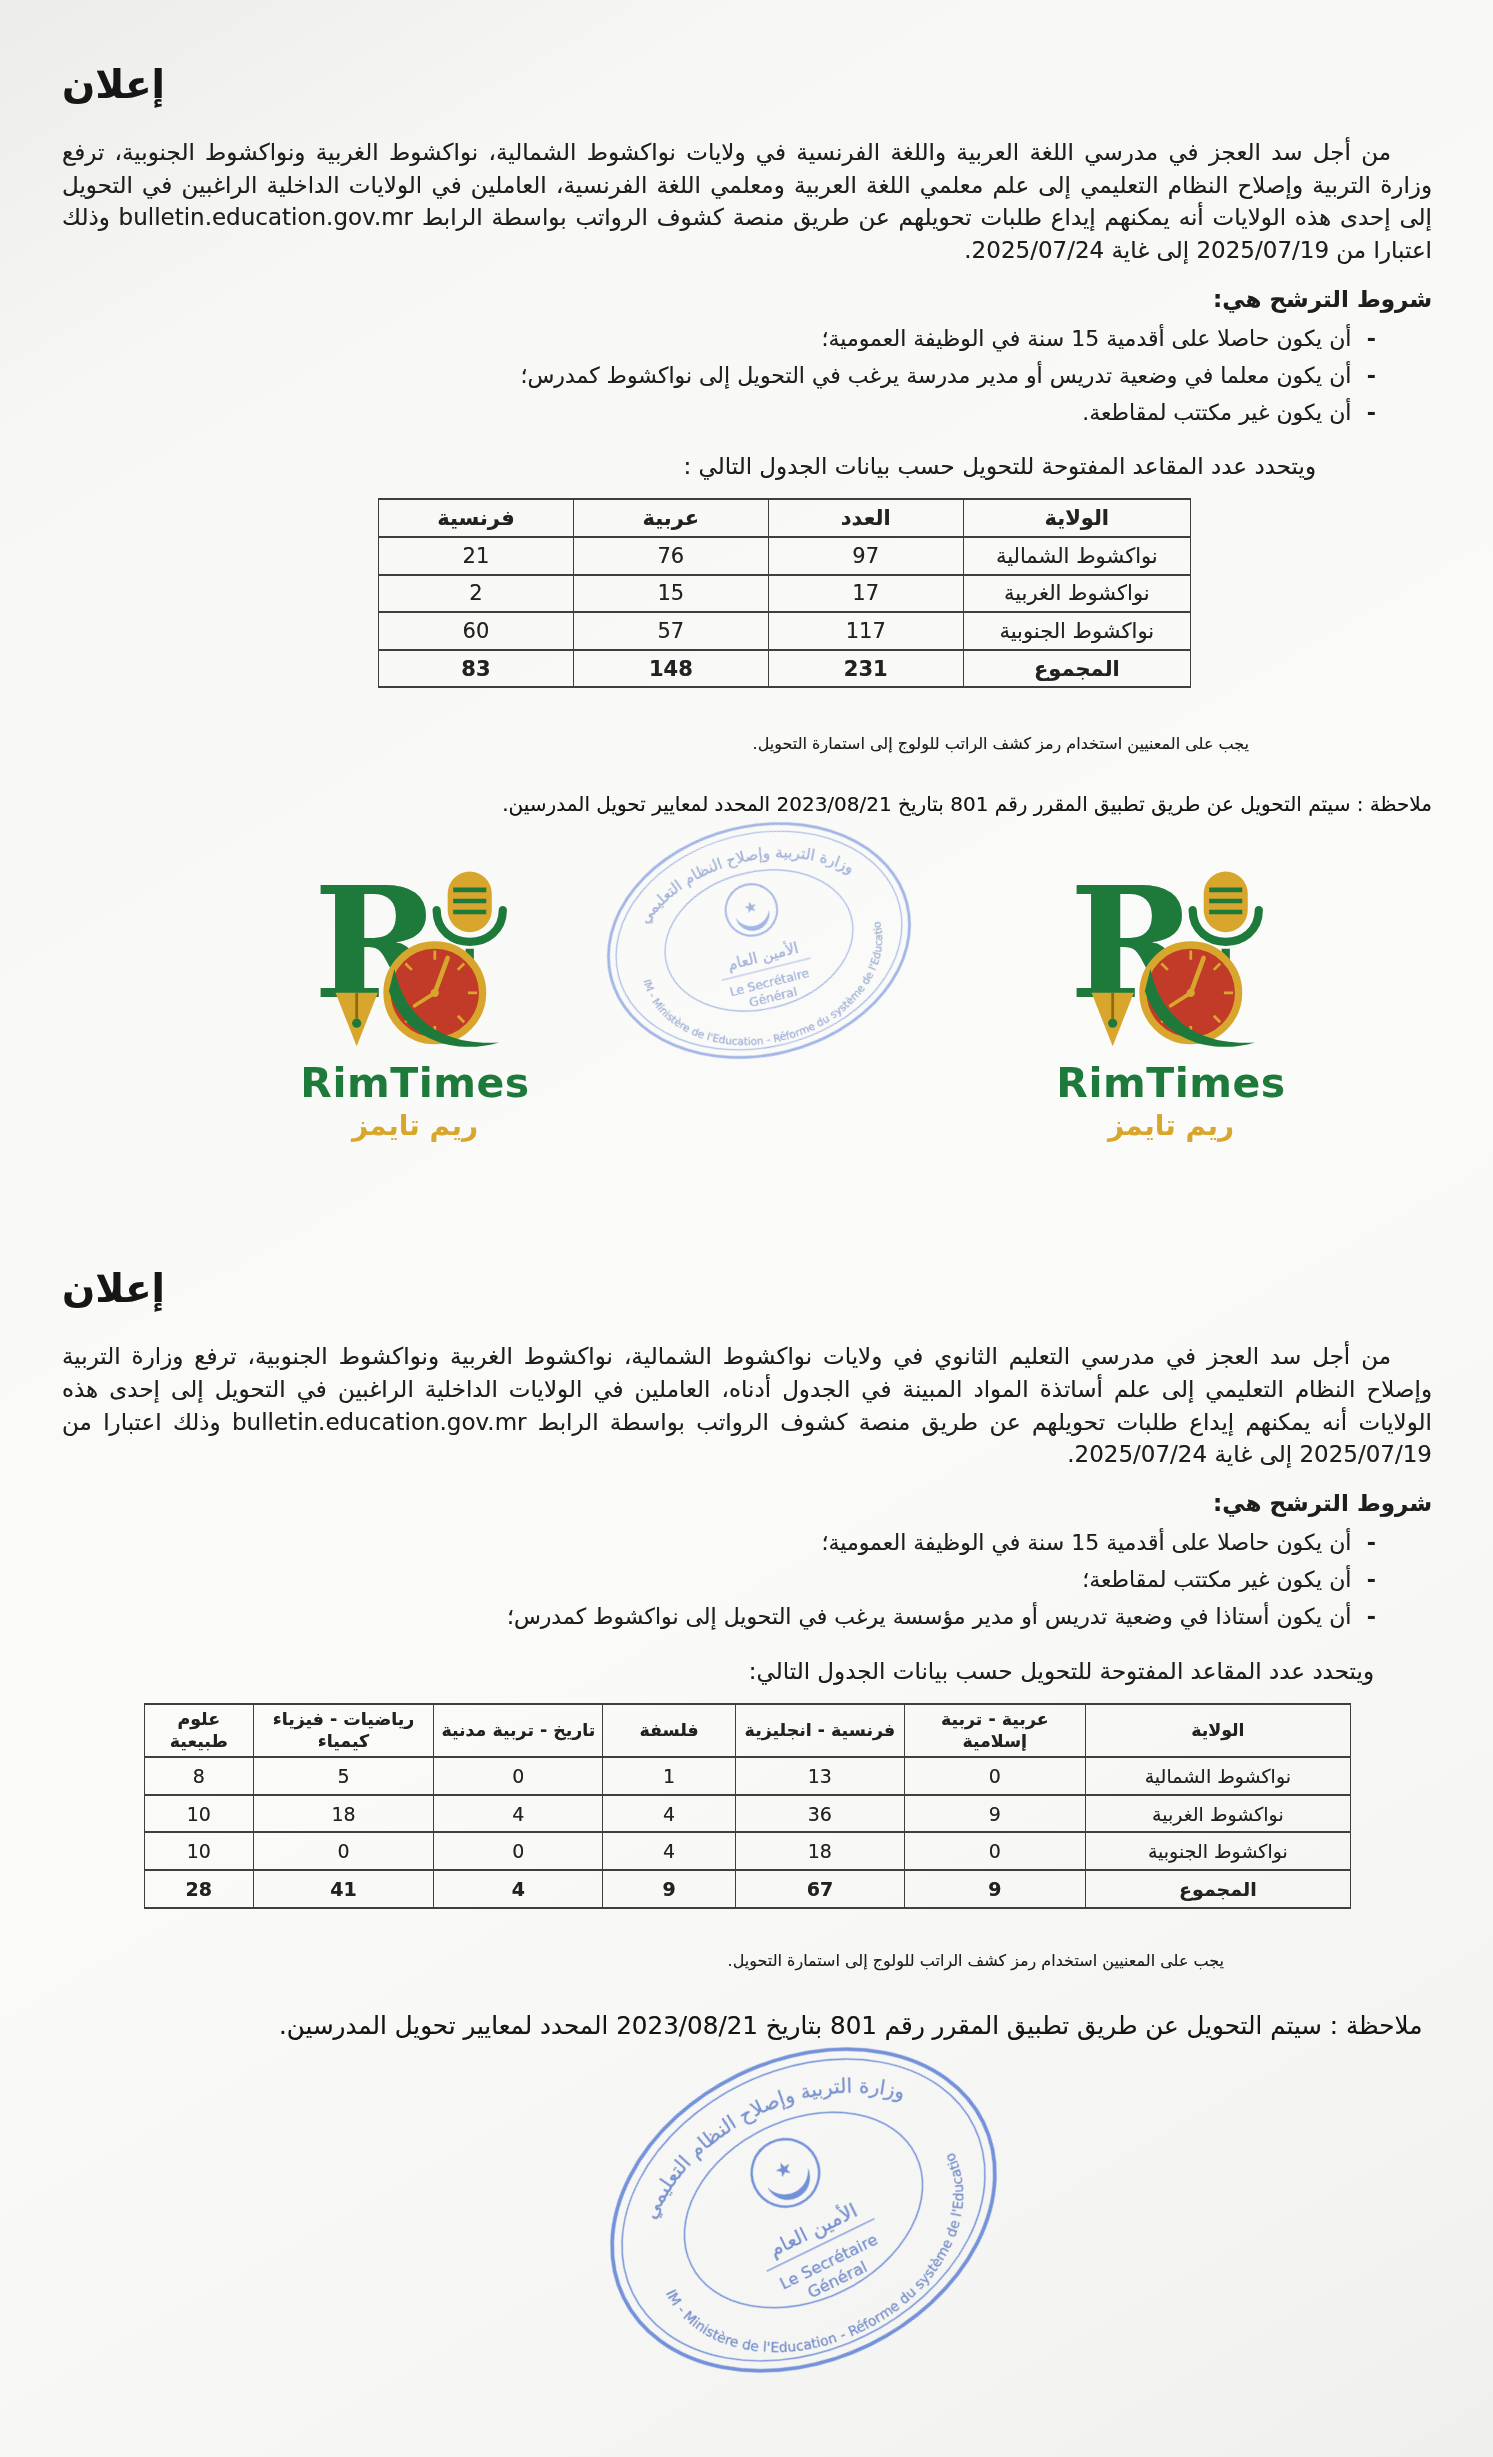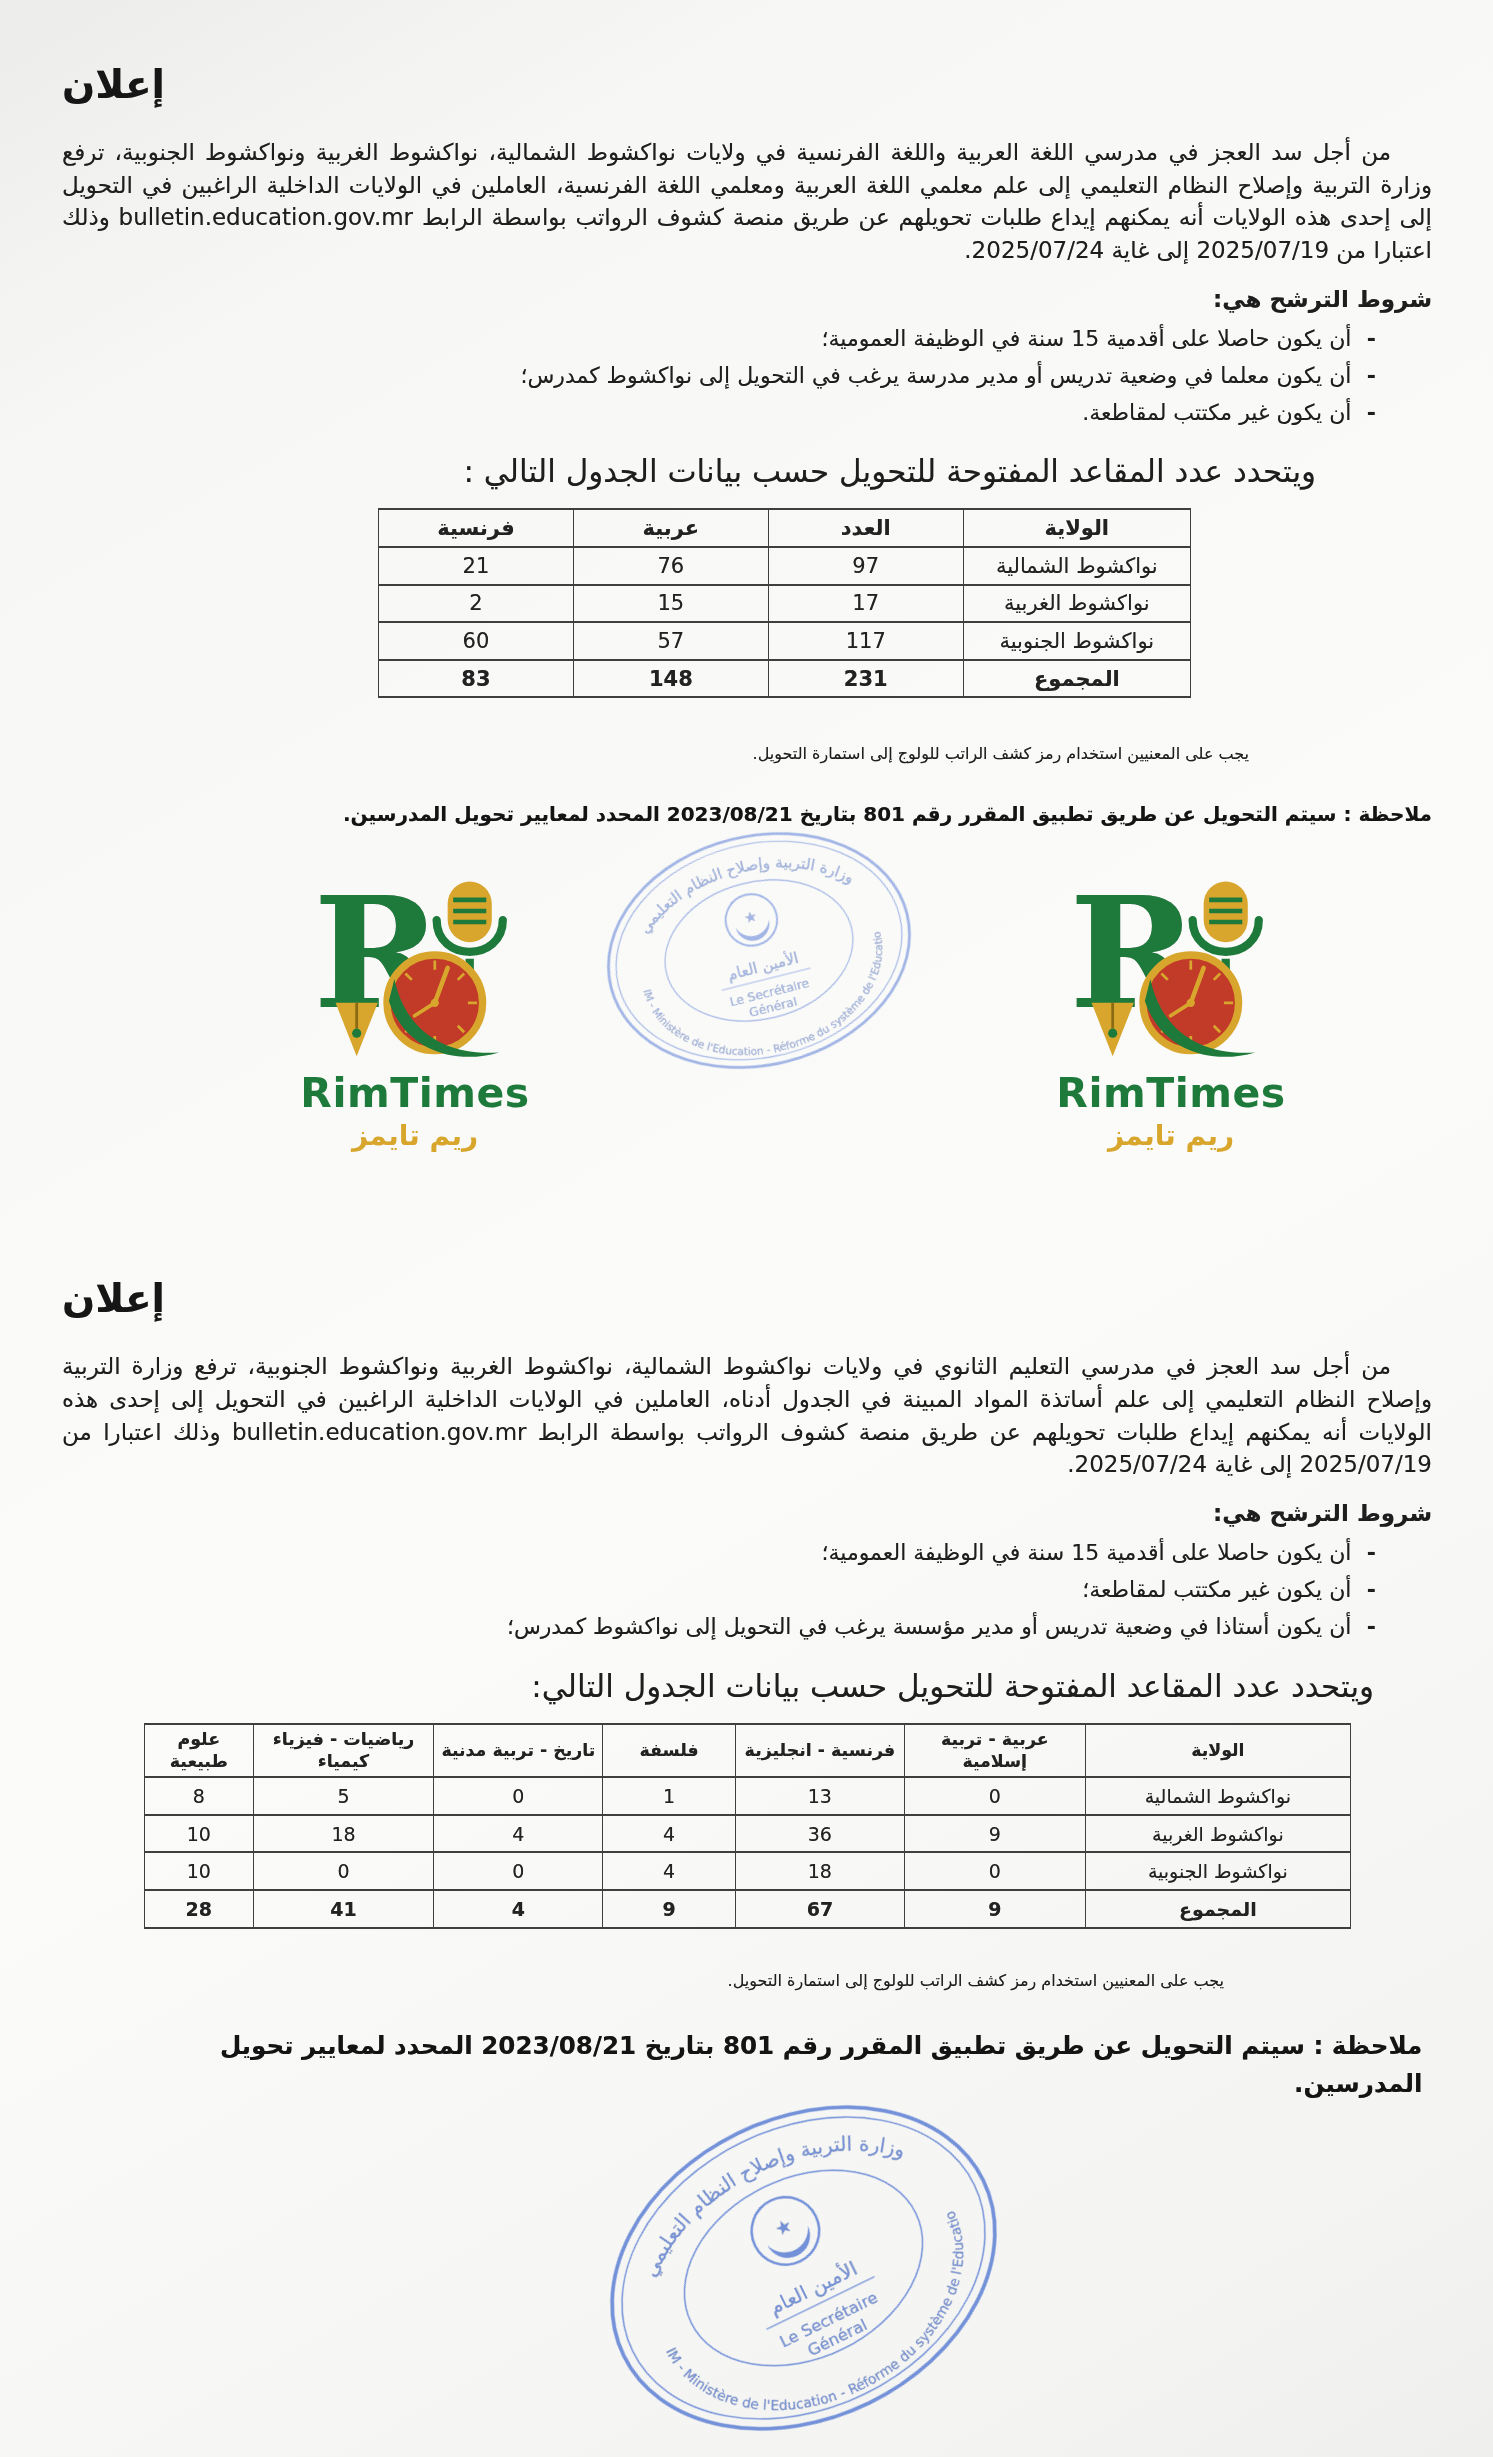--- a/index.html
+++ b/index.html
@@ -24,21 +24,21 @@
   .body-par{
     font-size:23px;line-height:1.42;text-align:justify;
     text-indent:41px;margin:0 0 19.3px 0;
   }
   .cond-title{font-size:23px;font-weight:bold;margin:5.8px 0 11.6px 0;}
   .bullets{padding:0 56px 0 29px;}
   .bullet{
     display:flex;gap:15.4px;font-size:22px;line-height:1.38;margin-bottom:6.8px;
   }
   .bullet::before{content:"-";flex:0 0 auto;font-weight:bold;}
-  .tbl-intro{font-size:31px;margin-top:25px;}
+  .tbl-intro{font-size:23px;margin-top:25px;}
   .t1-intro{margin-right:116px;}
   .t2-intro{margin-right:58px;}
   table.quota-table{border-collapse:collapse;}
   .quota-table th,.quota-table td{
     border-left:1.5px solid #3f3f3f;border-right:1.5px solid #3f3f3f;
     border-top:2.9px double #3f3f3f;border-bottom:2.9px double #3f3f3f;
     text-align:center;vertical-align:middle;color:#222;
   }
   .table1{width:813px;margin:19.3px 241px 0 auto;font-size:21px;}
   .table1 th{font-weight:bold;padding:5.8px 5.8px;margin-top:32px;}
@@ -54,21 +54,21 @@
   .table2 th:nth-child(2){width:15%}
   .table2 th:nth-child(3){width:14%}
   .table2 th:nth-child(4){width:11%}
   .table2 th:nth-child(5){width:14%}
   .table2 th:nth-child(6){width:15%}
   .table2 th:nth-child(7){width:9%}
   tr.total-row td{font-weight:bold;}
   .access-note{font-size:16px;}
   .note1{margin:46px 183px 0 0;}
   .note2{margin:42px 208px 0 0;}
-  .remark{font-weight:bold;color:#141414;}
+  .remark{font-weight:normal;color:#141414;}
   .remark1{font-size:20px;margin:39px 0 0 0;white-space:nowrap;}
   .remark2{font-size:24.6px;line-height:1.55;margin:37px 9.7px 0 0;padding-left:58px;}
 
   
   .middle-band{position:relative;height:369px;}
   .logo-block{position:absolute;width:280px;text-align:center;direction:ltr;}
   .logo-left{left:275px;top:50px;}
   .logo-right{left:1031px;top:50px;}
   .logo-graphic{width:227px;height:193px;display:block;margin:0 auto;}
   .logo-word{font-size:41px;font-weight:bold;color:#1d7a3a;letter-spacing:0.5px;text-shadow:none;}

